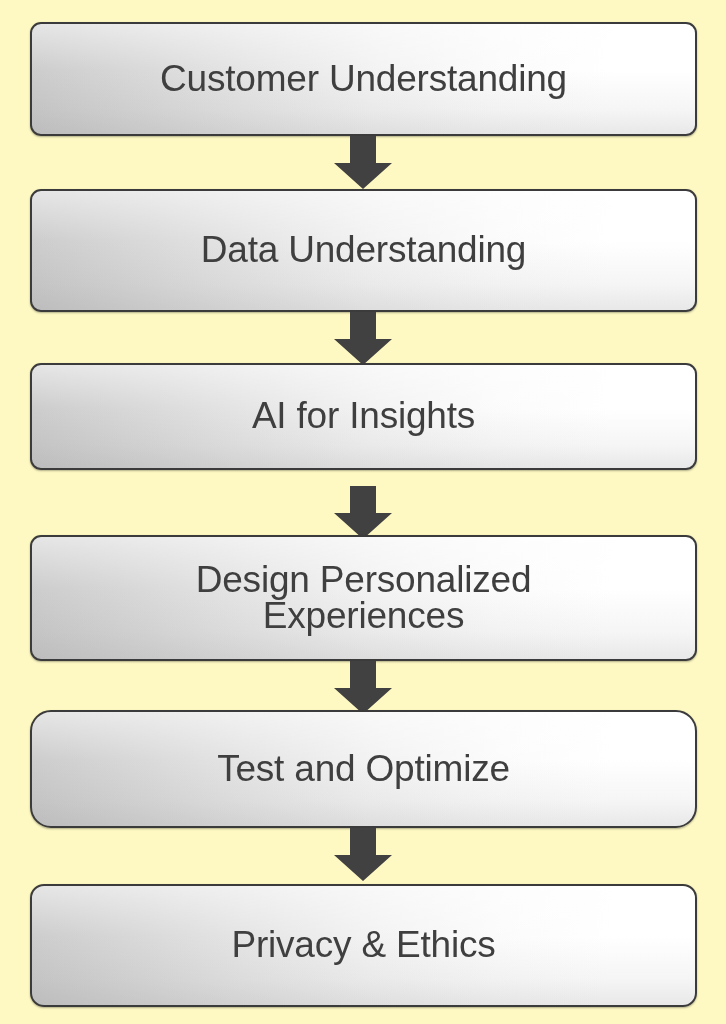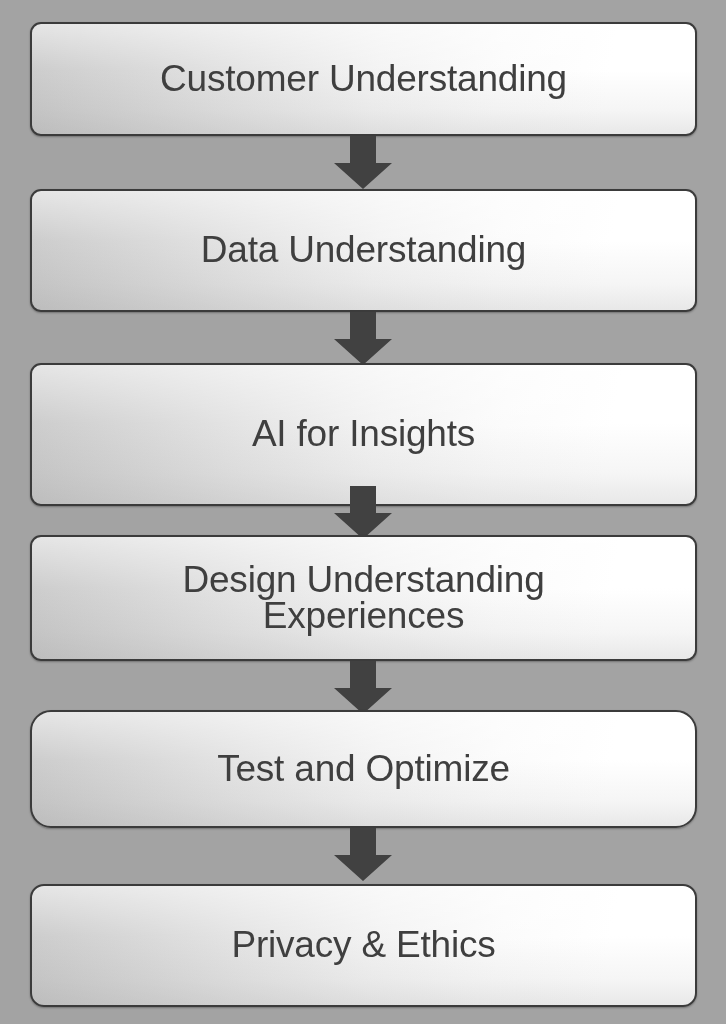--- a/index.html
+++ b/index.html
@@ -9,21 +9,21 @@
     background: #ffffff;
   }
   body {
     font-family: "Liberation Sans", sans-serif;
   }
 
   #flowchart {
     position: relative;
     width: 726px;
     height: 1024px;
-    background: #a3a3a3;
+    background: #fef9c3;
     overflow: hidden;
     margin: 0 auto;
   }
 
   .flow-column {
     position: absolute;
     left: 0;
     top: 0;
     width: 726px;
     height: 1024px;
@@ -68,21 +68,21 @@
     letter-spacing: -0.2px;
     font-weight: 400;
     white-space: pre-line;
     padding: 0 18px;
     box-sizing: border-box;
   }
 
   
   .node-0 { top: 22px;  height: 114px; }
   .node-1 { top: 189px; height: 123px; }
-  .node-2 { top: 363px; height: 143px; }
+  .node-2 { top: 363px; height: 107px; }
   .node-3 { top: 535px; height: 126px; }
   .node-4 { top: 710px; height: 118px; border-radius: 21px; }
   .node-5 { top: 884px; height: 123px; border-radius: 14px; }
 
   
   .connector {
     position: absolute;
     left: 334px;
     width: 58px;
     height: 53px;
@@ -135,21 +135,21 @@
 
     <div class="connector conn-2">
       <span>
         <svg viewBox="0 0 58 53" xmlns="http://www.w3.org/2000/svg" aria-hidden="true">
           <polygon points="16,0 42,0 42,27 58,27 29,53 0,27 16,27" fill="#414141"></polygon>
         </svg>
       </span>
     </div>
 
     <div class="node node-3">
-      <span class="node-label">Design Understanding
+      <span class="node-label">Design Personalized
 Experiences</span>
     </div>
 
     <div class="connector conn-3">
       <span>
         <svg viewBox="0 0 58 53" xmlns="http://www.w3.org/2000/svg" aria-hidden="true">
           <polygon points="16,0 42,0 42,27 58,27 29,53 0,27 16,27" fill="#414141"></polygon>
         </svg>
       </span>
     </div>

